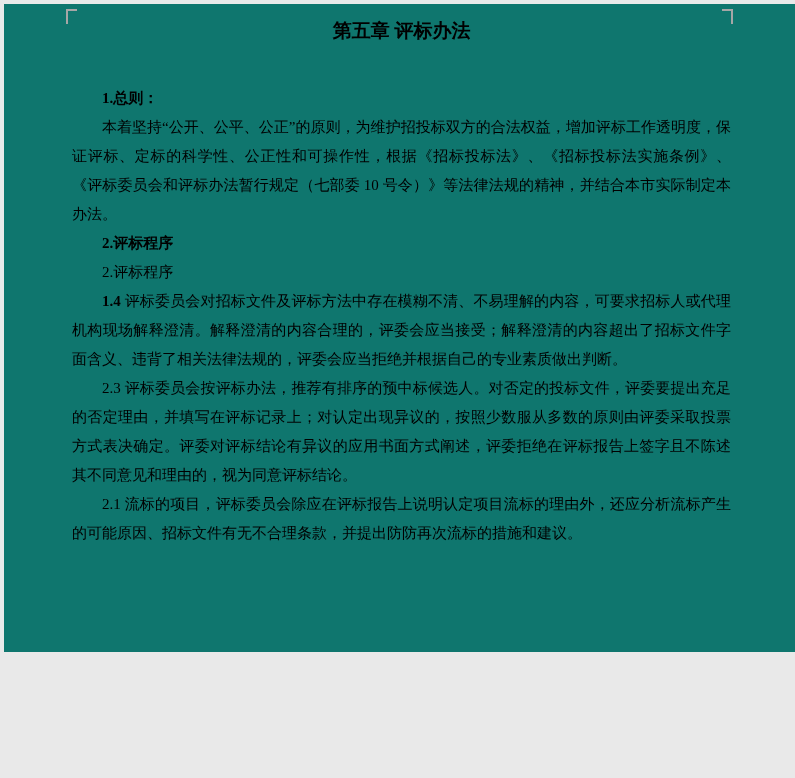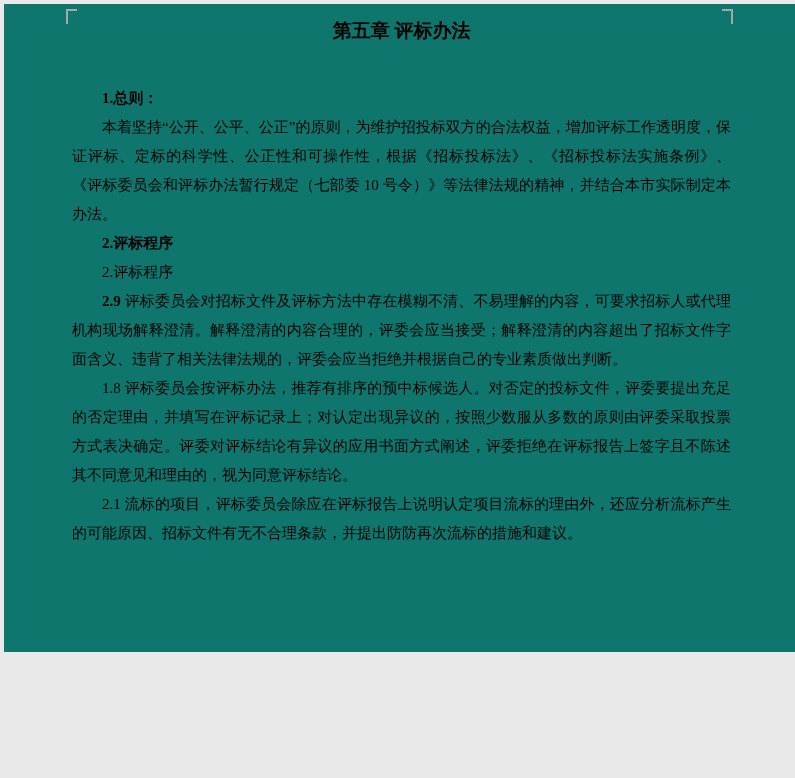--- a/index.html
+++ b/index.html
@@ -60,19 +60,19 @@
 
   <p class="para"><span class="b">1.总则：</span><span></span></p>
 
   <p class="para"><span class="b"></span><span>本着坚持“公开、公平、公正”的原则，为维护招投标双方的合法权益，增加评标工作透明度，保证评标、定标的科学性、公正性和可操作性，根据《招标投标法》、《招标投标法实施条例》、《评标委员会和评标办法暂行规定（七部委 10 号令）》等法律法规的精神，并结合本市实际制定本办法。</span></p>
 
   <p class="para"><span class="b">2.评标程序</span><span></span></p>
 
   <p class="para"><span class="b"></span><span>2.评标程序</span></p>
 
 
-  <p class="para"><span class="b">2.9</span><span> 评标委员会对招标文件及评标方法中存在模糊不清、不易理解的内容，可要求招标人或代理机构现场解释澄清。解释澄清的内容合理的，评委会应当接受；解释澄清的内容超出了招标文件字面含义、违背了相关法律法规的，评委会应当拒绝并根据自己的专业素质做出判断。</span></p>
+  <p class="para"><span class="b">1.4</span><span> 评标委员会对招标文件及评标方法中存在模糊不清、不易理解的内容，可要求招标人或代理机构现场解释澄清。解释澄清的内容合理的，评委会应当接受；解释澄清的内容超出了招标文件字面含义、违背了相关法律法规的，评委会应当拒绝并根据自己的专业素质做出判断。</span></p>
 
-  <p class="para"><span class="b"></span><span>1.8 评标委员会按评标办法，推荐有排序的预中标候选人。对否定的投标文件，评委要提出充足的否定理由，并填写在评标记录上；对认定出现异议的，按照少数服从多数的原则由评委采取投票方式表决确定。评委对评标结论有异议的应用书面方式阐述，评委拒绝在评标报告上签字且不陈述其不同意见和理由的，视为同意评标结论。</span></p>
+  <p class="para"><span class="b"></span><span>2.3 评标委员会按评标办法，推荐有排序的预中标候选人。对否定的投标文件，评委要提出充足的否定理由，并填写在评标记录上；对认定出现异议的，按照少数服从多数的原则由评委采取投票方式表决确定。评委对评标结论有异议的应用书面方式阐述，评委拒绝在评标报告上签字且不陈述其不同意见和理由的，视为同意评标结论。</span></p>
 
   <p class="para"><span class="b"></span><span>2.1 流标的项目，评标委员会除应在评标报告上说明认定项目流标的理由外，还应分析流标产生的可能原因、招标文件有无不合理条款，并提出防防再次流标的措施和建议。</span></p>
 
 </div>
 
 </body></html>

